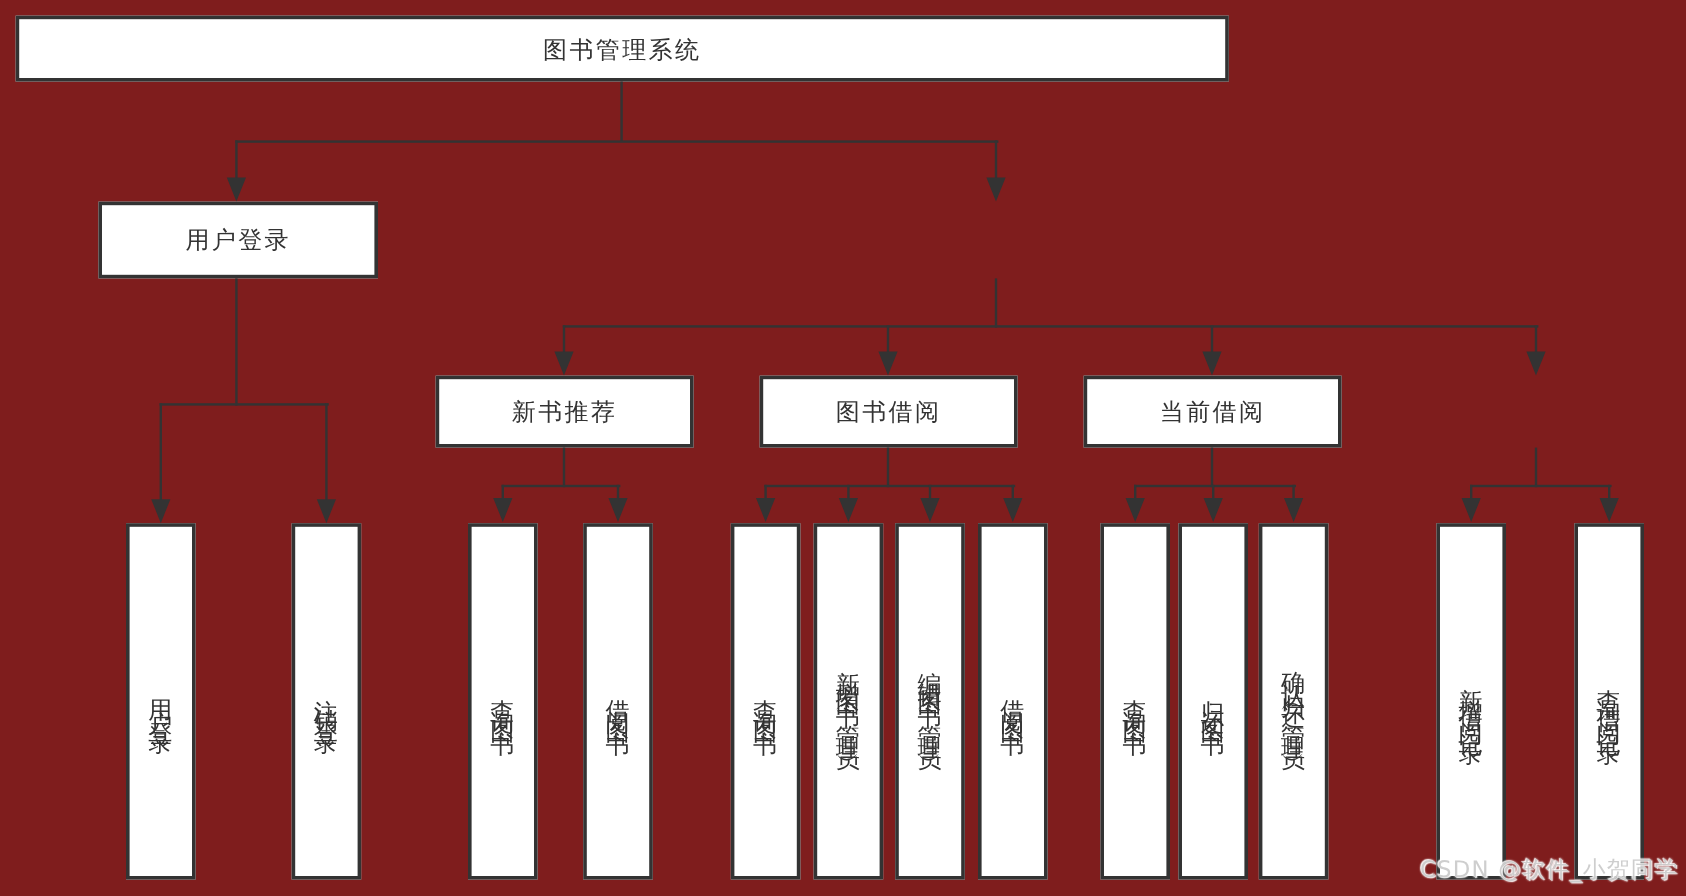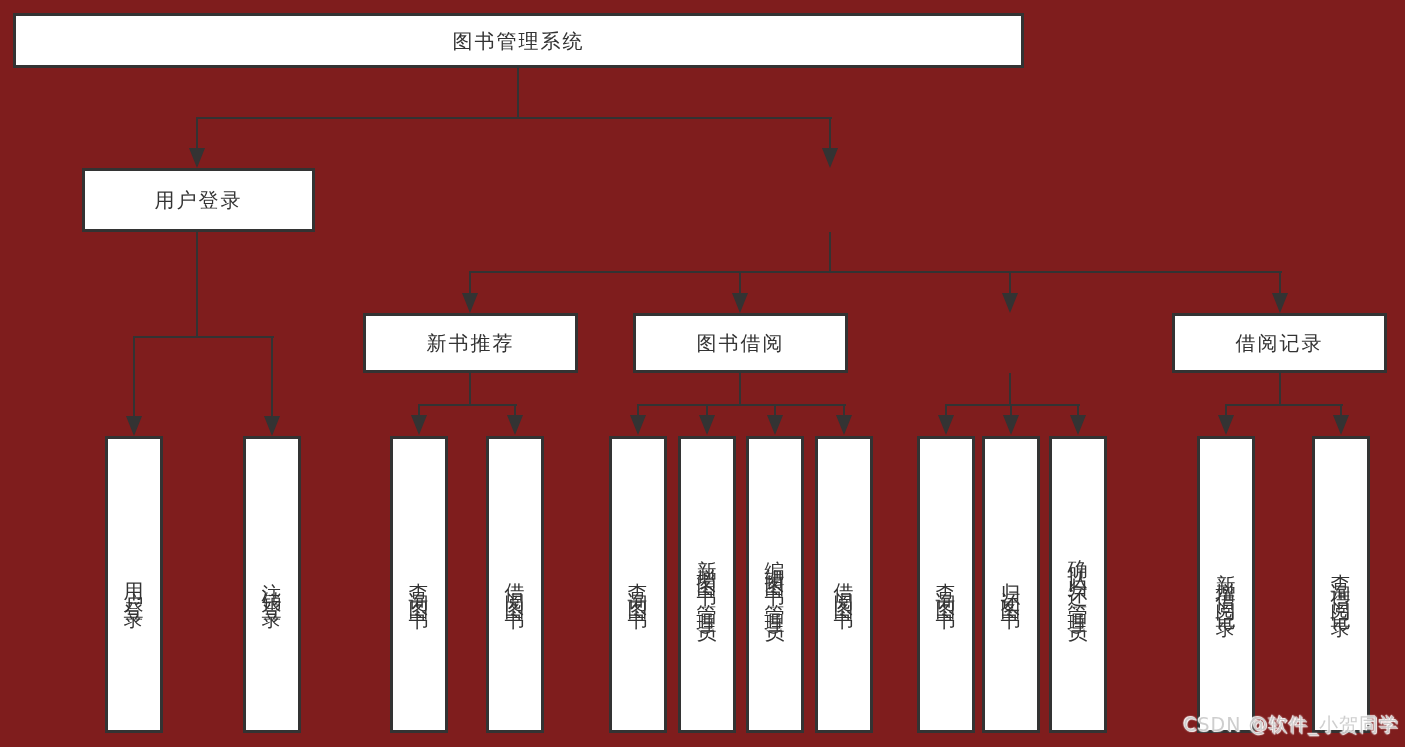--- a/index.html
+++ b/index.html
@@ -42,22 +42,22 @@
   <div class="box" style="left:82px;top:168px;width:233px;height:64px">
     <span>用户登录</span>
   </div>
 
   <div class="box" style="left:633px;top:313px;width:215px;height:60px">
     <span>图书借阅</span>
   </div>
   <div class="box" style="left:363px;top:313px;width:215px;height:60px">
     <span>新书推荐</span>
   </div>
-  <div class="box" style="left:1172px;top:313px;width:215px;height:60px">
-    <span>借阅记录</span>
+  <div class="box" style="left:903px;top:313px;width:215px;height:60px">
+    <span>当前借阅</span>
   </div>
 
   <div class="box vbox" style="left:105px;top:436px;width:58px;height:297px">
     <span>用户登录</span>
   </div>
   <div class="box vbox" style="left:243px;top:436px;width:58px;height:297px">
     <span>注销登录</span>
   </div>
 
   <div class="box vbox" style="left:390px;top:436px;width:58px;height:297px">

